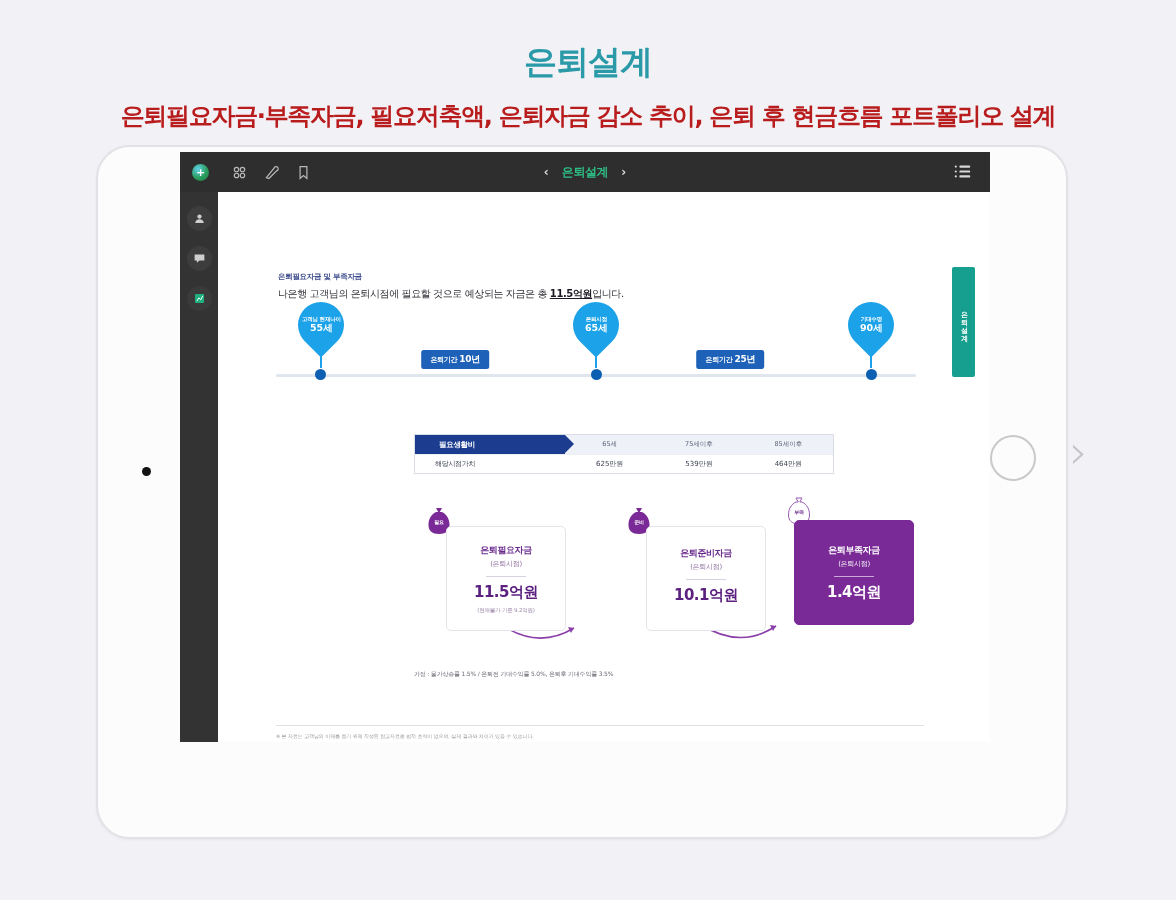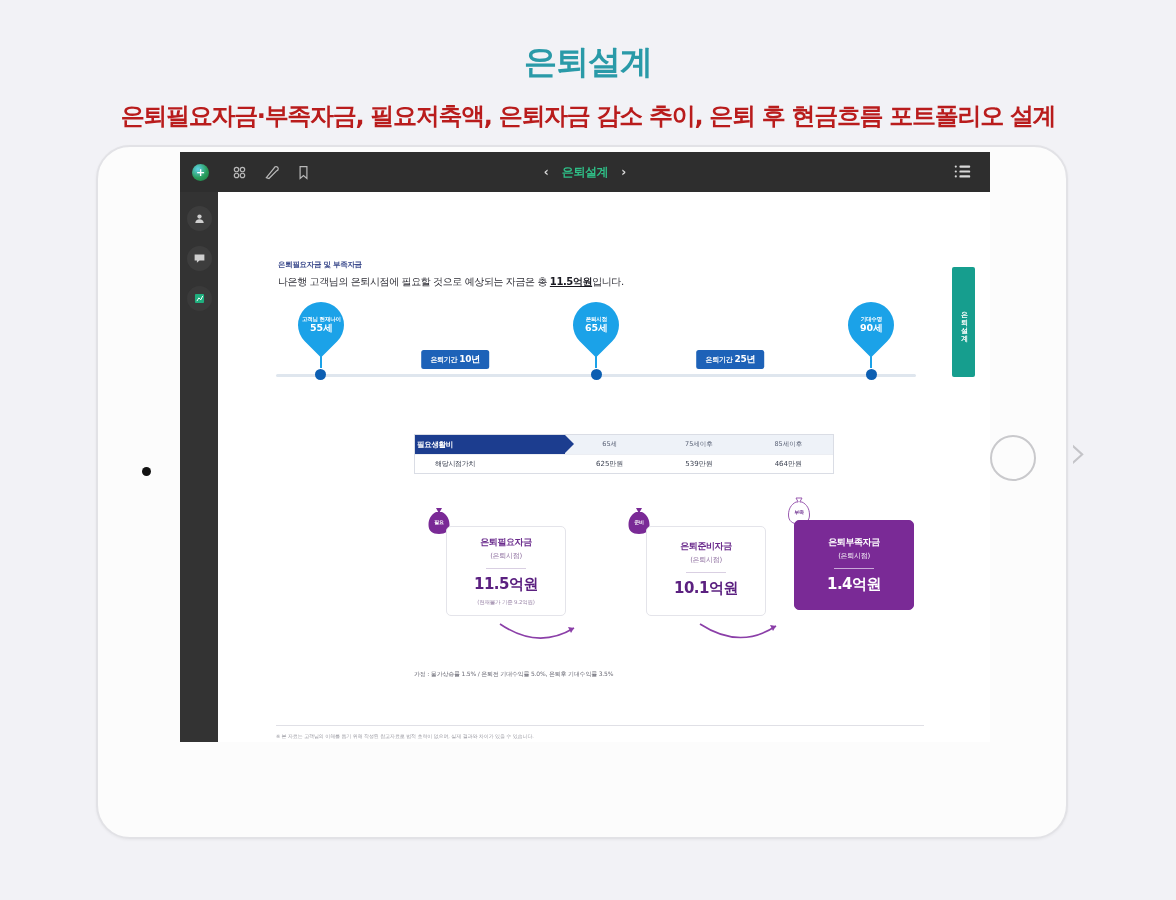--- a/index.html
+++ b/index.html
@@ -103,21 +103,21 @@
     width: 23px; height: 110px; background: #169e8e;
     border-radius: 2px;
     display: flex; align-items: center; justify-content: center;
   }
   .side-tab-text {
     color: #ffffff; font-size: 7px; font-weight: bold;
     writing-mode: vertical-rl; letter-spacing: 1px; line-height: 1.3;
   }
 
   
-  .slide-head { position: absolute; left: 60px; top: 68px; }
+  .slide-head { position: absolute; left: 60px; top: 80px; }
   .sh-eyebrow { font-size: 7.5px; font-weight: bold; color: #3b4a8c; letter-spacing: -0.3px; }
   .sh-main { margin-top: 5px; font-size: 10px; color: #2b2b33; letter-spacing: -0.4px; }
   .sh-main u { text-decoration: underline; font-weight: bold; color: #1a1a22; }
 
   
   .timeline { position: absolute; left: 58px; top: 110px; width: 640px; height: 90px; }
   .tl-line {
     position: absolute; left: 0; top: 72px; width: 640px; height: 2.5px;
     background: #dfe6ee; border-radius: 2px;
   }
@@ -150,39 +150,39 @@
   
   .cost-table {
     position: absolute; left: 196px; top: 242px; width: 420px;
     border: 1px solid #dadde5; background: #ffffff;
     font-size: 7px; color: #444a58;
   }
   .ct-head { display: flex; height: 19px; background: #eef2f8; align-items: stretch; }
   .ct-head-label {
     position: relative; width: 150px; background: #1c3d8f; color: #ffffff;
     font-size: 7.5px; font-weight: bold; display: flex; align-items: center;
-    padding-left: 2px; letter-spacing: -0.3px;
+    padding-left: 24px; letter-spacing: -0.3px;
   }
   .ct-head-label::after {
     content: ""; position: absolute; right: -9px; top: 0;
     border-left: 9px solid #1c3d8f;
     border-top: 9.5px solid transparent; border-bottom: 9.5px solid transparent;
   }
   .ct-head-cell { flex: 1; display: flex; align-items: center; justify-content: center;
     font-size: 6.5px; color: #5a6276; }
   .ct-row { display: flex; height: 19px; border-top: 1px solid #eceef3; }
   .ct-row-label { width: 150px; display: flex; align-items: center; padding-left: 20px;
     font-size: 7px; color: #3c4252; letter-spacing: -0.3px; }
   .ct-cell { flex: 1; display: flex; align-items: center; justify-content: center;
     font-size: 7px; color: #3c4252; }
 
   
   .funds { position: absolute; left: 170px; top: 320px; width: 520px; height: 140px; }
   .fund-box {
-    position: absolute; width: 120px; height: 90px;
+    position: absolute; width: 120px; height: 105px;
     border: 1px solid #e4e4ea; border-radius: 5px; background: #ffffff;
     display: flex; flex-direction: column; align-items: center; justify-content: center;
   }
   .fund-box.highlight { background: #7a2a96; border-color: #7a2a96; }
   .fb-title { font-size: 9px; font-weight: bold; color: #6a2a8c; letter-spacing: -0.4px; }
   .fb-sub { font-size: 7px; color: #8a6a9c; margin-top: 2px; letter-spacing: -0.3px; }
   .fb-rule { width: 40px; height: 1px; background: #d9cfe2; margin: 7px 0 6px; }
   .fb-value { font-size: 15px; font-weight: bold; color: #5b2080; letter-spacing: -0.5px; }
   .fb-note { font-size: 5.5px; color: #9a86a8; margin-top: 5px; letter-spacing: -0.2px; }
   .fund-box.highlight .fb-title,

